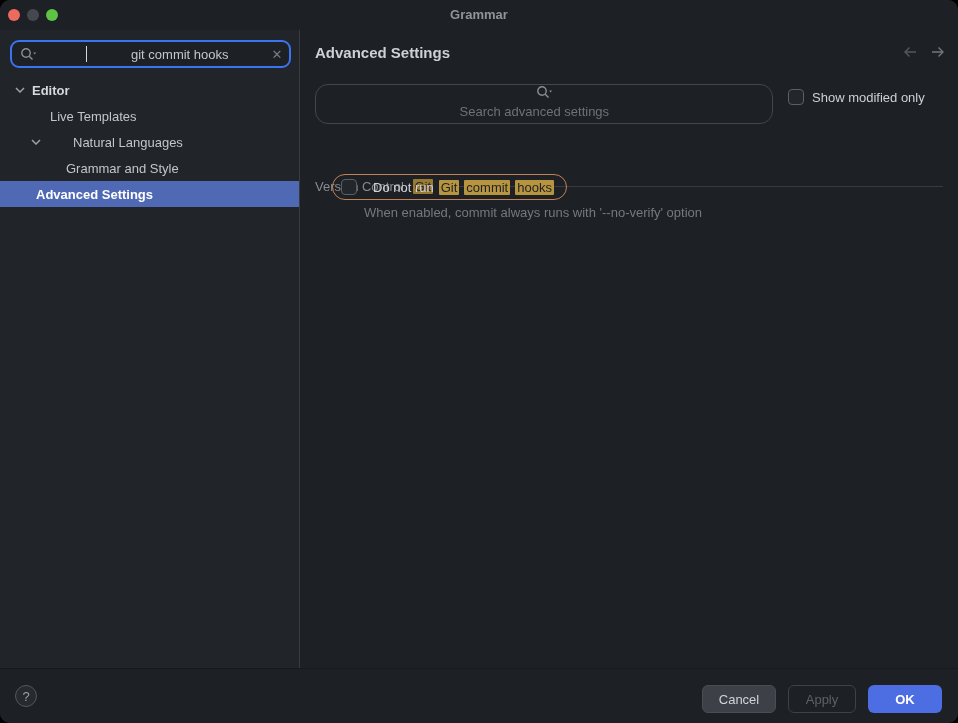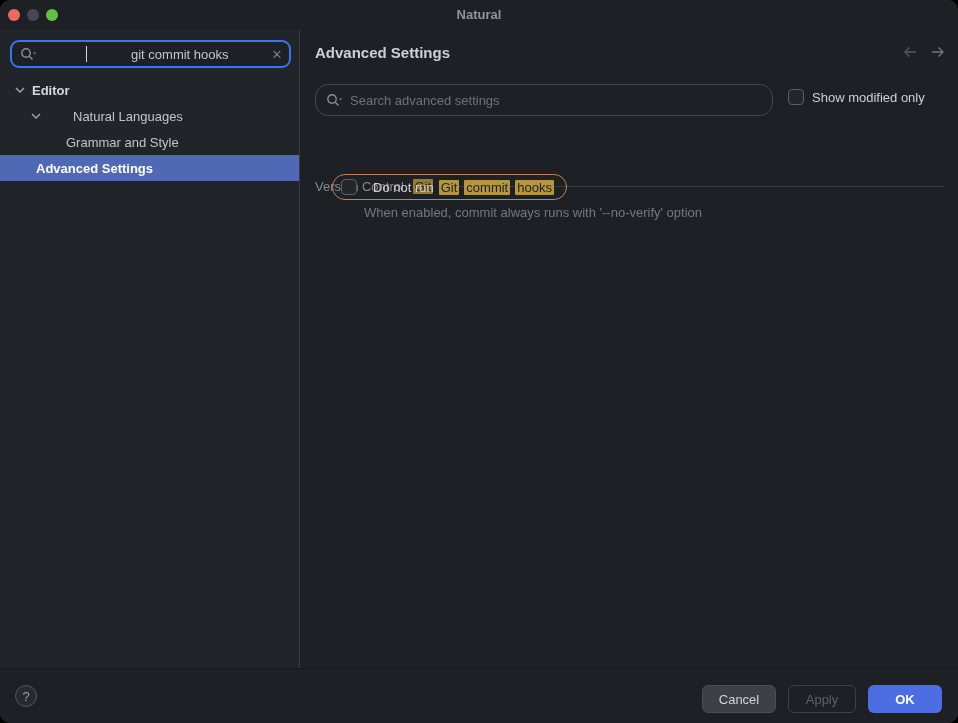--- a/index.html
+++ b/index.html
@@ -42,22 +42,22 @@
   .r-advanced{padding-left:36px;}
 
   
   .main-title{position:absolute;left:15px;top:14px;font-size:15px;font-weight:bold;color:#ced0d6;}
   .nav-arrows{position:absolute;top:16px;right:13px;display:flex;gap:12px;}
   .nav-arrows .arrow{display:flex;align-items:center;}
   .arrow.back{color:#54585e;}
   .arrow.fwd{color:#74787e;}
 
   
-  .adv-search{position:absolute;left:15px;top:54px;width:458px;height:32px;background:#1d2024;
-    border:1px solid #43464c;border-radius:13px;display:flex;padding:0 10px;}
+  .adv-search{position:absolute;left:15px;top:54px;width:458px;height:40px;background:#1d2024;
+    border:1px solid #43464c;border-radius:13px;display:flex;align-items:center;padding:0 10px;flex-direction:column;}
   .adv-search input{flex:1;background:transparent;border:none;outline:none;font-size:13px;
     color:#c3c6cb;margin-left:7px;padding:0;}
   .adv-search input::placeholder{color:#6e7277;}
   .modified{position:absolute;left:488px;top:59px;display:flex;align-items:center;gap:8px;justify-content:space-between;}
   .checkbox{width:16px;height:16px;border:1.5px solid #5a5f66;border-radius:4px;background:#23262b;flex:none;}
   .modified .lbl{font-size:13px;color:#ced0d6;}
 
   
   .section-head{position:absolute;left:15px;right:15px;top:149px;display:flex;align-items:center;font-size:13px;color:#878b92;}
   .section-head .rule{flex:1;height:1px;background:#393b40;margin-left:9px;}
@@ -84,21 +84,21 @@
 <body>
 
 <div class="window">
 
   <div class="titlebar">
     <div class="lights">
       <span class="light red"></span>
       <span class="light gray"></span>
       <span class="light green"></span>
     </div>
-    <div class="win-title">Natural</div>
+    <div class="win-title">Grammar</div>
   </div>
 
   <div class="content">
 
     <div class="sidebar">
       <div class="side-search">
         <span class="search-glyph">
           <svg width="17" height="14" viewBox="0 0 17 14" fill="none" stroke="currentColor" stroke-width="1.4">
             <circle cx="6" cy="6" r="4.2"></circle>
               <line x1="9.2" y1="9.2" x2="12.5" y2="12.5"></line>
@@ -112,20 +112,23 @@
 
       <div class="tree">
         <div class="tree-row bold r-editor">
           <span class="chev">
             <svg width="10" height="6" viewBox="0 0 10 6" fill="none" stroke="currentColor" stroke-width="1.5">
                 <path d="M1 1 L5 5 L9 1"></path>
               </svg>
           </span>
           <span>Editor</span>
         </div>
+        <div class="tree-row r-live">
+          <span>Live Templates</span>
+        </div>
         <div class="tree-row r-natural">
           <span class="chev">
             <svg width="10" height="6" viewBox="0 0 10 6" fill="none" stroke="currentColor" stroke-width="1.5">
                 <path d="M1 1 L5 5 L9 1"></path>
               </svg>
           </span>
           <span>Natural Languages</span>
         </div>
         <div class="tree-row r-grammar">
           <span>Grammar and Style</span>

